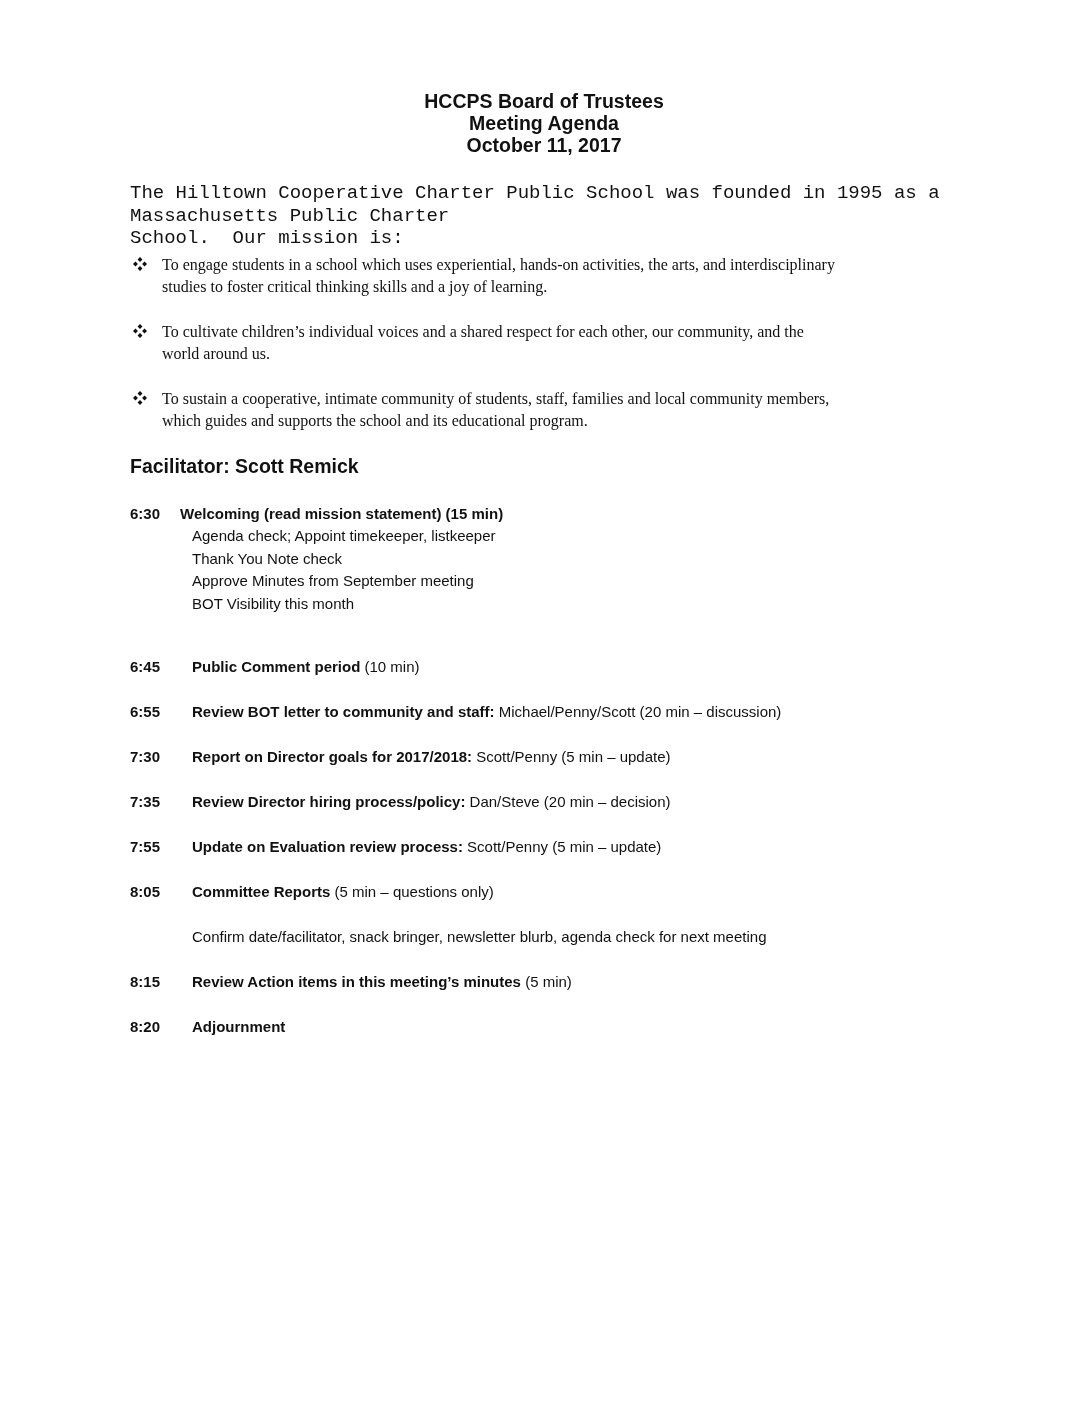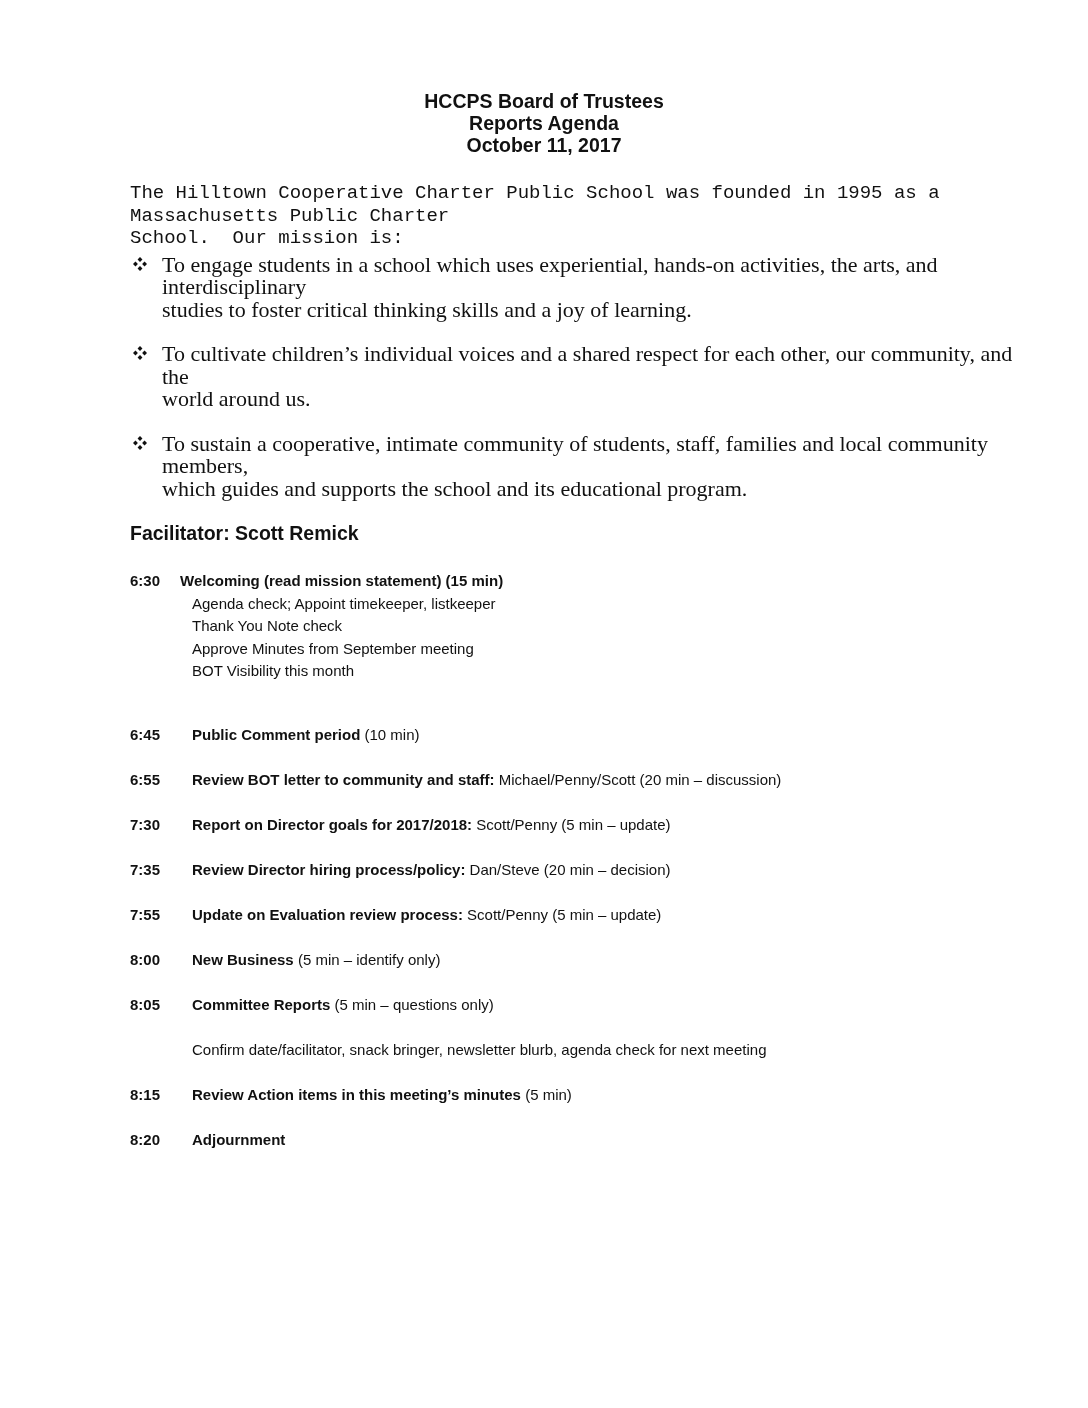--- a/index.html
+++ b/index.html
@@ -29,21 +29,21 @@
     font-size: 19px;
     line-height: 22.5px;
     white-space: pre-wrap;
   }
   
   .mission-list {
     list-style: none;
     margin: 4px 0 0 0;
     padding: 0;
     font-family: "Liberation Serif", serif;
-    font-size: 22px;
+    font-size: 16px;
     line-height: 22.5px;
   }
   .mission-item { display: flex; margin-bottom: 22px; }
   .mission-item .bullet {
     flex: 0 0 32px;
     width: 32px;
     padding-left: 3px;
     box-sizing: border-box;
     padding-top: 3px;
   }
@@ -72,21 +72,21 @@
   .sub-items { margin-left: 62px; }
   .sub-item { line-height: 22.5px; }
 </style>
 </head>
 <body>
 
 <div class="page">
 
   <header class="doc-header">
     <div>HCCPS Board of Trustees</div>
-    <div>Reports Agenda</div>
+    <div>Meeting Agenda</div>
     <div>October 11, 2017</div>
   </header>
 
   <p class="intro">The Hilltown Cooperative Charter Public School was founded in 1995 as a Massachusetts Public Charter
 School.  Our mission is:</p>
 
   <ul class="mission-list">
   <li class="mission-item">
     <span class="bullet">
       <svg width="14" height="14" viewBox="0 0 16 16" aria-hidden="true">
@@ -159,24 +159,20 @@
   <div class="agenda-item">
     <p class="agenda-line"><span class="agenda-time">7:35</span><span class="agenda-title">Review Director hiring process/policy:</span><span class="agenda-rest"> Dan/Steve (20 min – decision)</span></p>
 
   </div>
 
   <div class="agenda-item">
     <p class="agenda-line"><span class="agenda-time">7:55</span><span class="agenda-title">Update on Evaluation review process:</span><span class="agenda-rest"> Scott/Penny (5 min – update)</span></p>
 
   </div>
 
-  <div class="agenda-item">
-    <p class="agenda-line"><span class="agenda-time">8:00</span><span class="agenda-title">New Business</span><span class="agenda-rest"> (5 min – identify only)</span></p>
-
-  </div>
 
   <div class="agenda-item">
     <p class="agenda-line"><span class="agenda-time">8:05</span><span class="agenda-title">Committee Reports</span><span class="agenda-rest"> (5 min – questions only)</span></p>
 
   </div>
 
   <div class="agenda-item">
     <div class="sub-items">
           <div class="sub-item">Confirm date/facilitator, snack bringer, newsletter blurb, agenda check for next meeting</div>
         </div>

